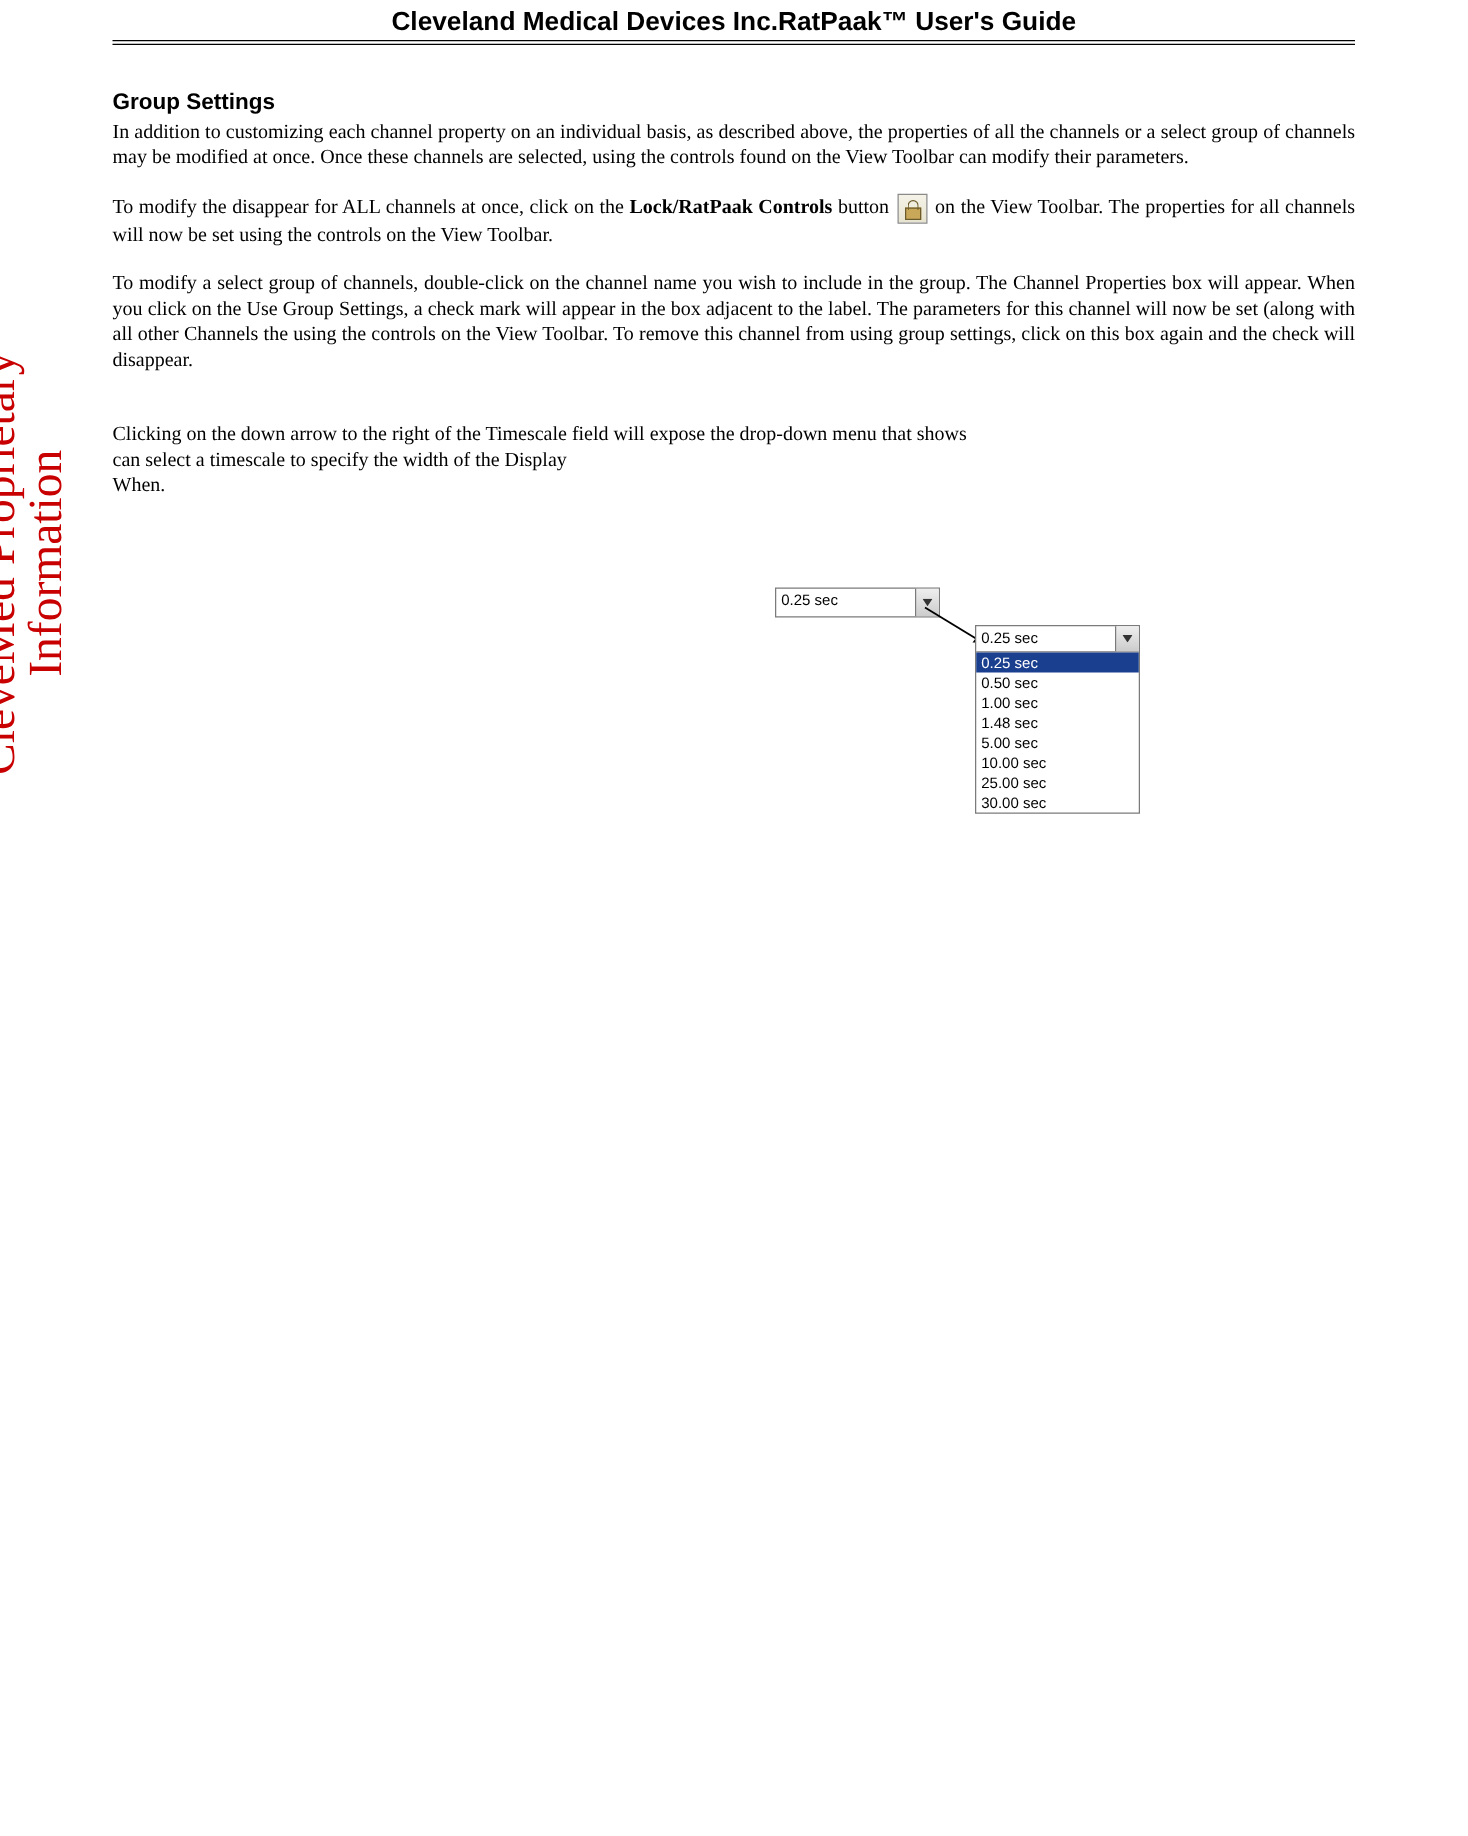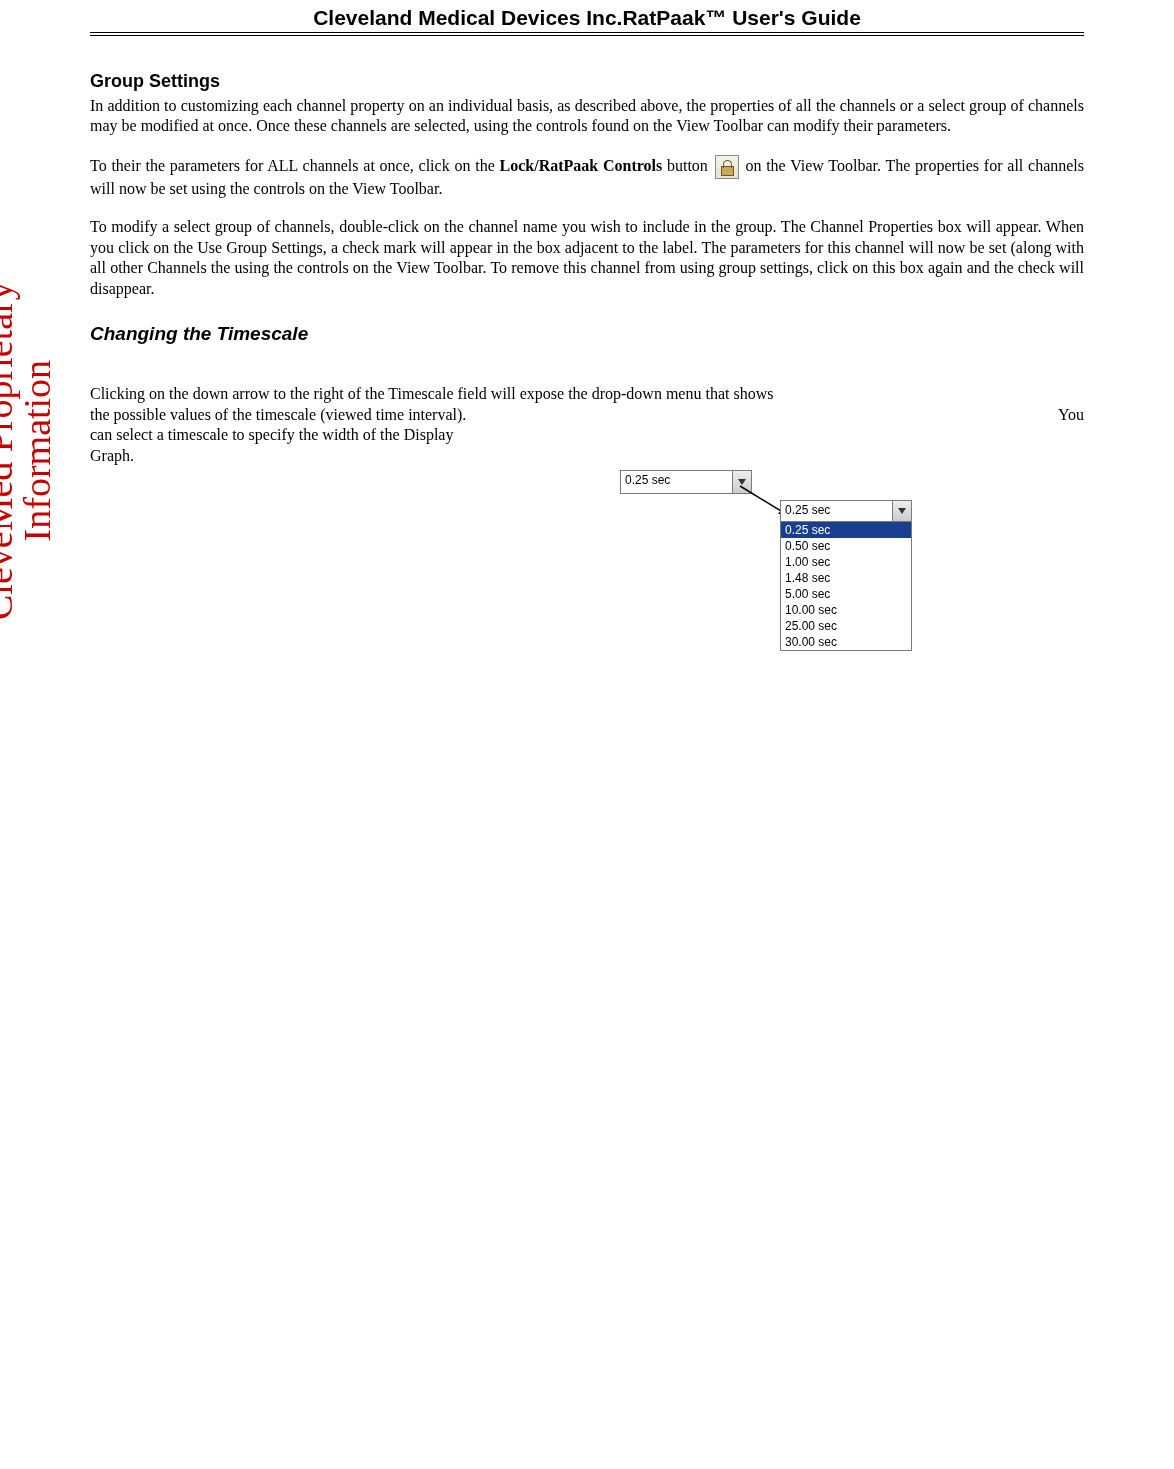--- a/index.html
+++ b/index.html
@@ -189,35 +189,30 @@
     <span>Cleveland Medical Devices Inc.</span>
     <span>RatPaak™ User's Guide</span>
   </div>
   <div class="header-underline"></div>
 
   <div class="section-heading">Group Settings</div>
 
   <p class="justify">In addition to customizing each channel property on an individual basis, as described above, the properties of all the channels or a select group of channels may be modified at once.  Once these channels are selected, using the controls found on the View Toolbar can modify their parameters.</p>
 
   <p class="justify">
-    <span>To their the parameters for ALL channels at once, click on the </span><span class="inline-bold">Lock/RatPaak Controls</span><span> button </span><span class="lock-icon"></span><span> on the View Toolbar.  The properties for all channels will now be set using the controls on the View Toolbar.</span>
+    <span>To modify the disappear for ALL channels at once, click on the </span><span class="inline-bold">Lock/RatPaak Controls</span><span> button </span><span class="lock-icon"></span><span> on the View Toolbar.  The properties for all channels will now be set using the controls on the View Toolbar.</span>
   </p>
 
   <p class="justify">To modify a select group of channels, double-click on the channel name you wish to include in the group.  The Channel Properties box will appear.  When you click on the Use Group Settings, a check mark will appear in the box adjacent to the label.  The parameters for this channel will now be set (along with all other Channels the using the controls on the View Toolbar.  To remove this channel from using group settings, click on this box again and the check will disappear.</p>
 
-  <div class="section-heading-italic">Changing the Timescale</div>
 
   <div class="timescale-para">
     <div style="line-height:1.28;margin-top:39px;">Clicking on the down arrow to the right of the Timescale field will expose the drop-down menu that shows</div>
-    <div style="line-height:1.28;">
-      <span>the possible values of the timescale (viewed time interval).</span>
-      <span class="float-right-word">You</span>
-    </div>
     <div style="line-height:1.28;">can select a timescale to specify the width of the Display</div>
-    <div style="line-height:1.28;">Graph.</div>
+    <div style="line-height:1.28;">When.</div>
   </div>
 
   <div class="timescale-area">
 
     <div class="combo-closed">
       <div class="combo-text">0.25 sec</div>
       <div class="combo-arrow-btn">
         <svg viewBox="0 0 8 6">
             <polygon points="0,0 8,0 4,6" fill="#333"></polygon>
           </svg>

